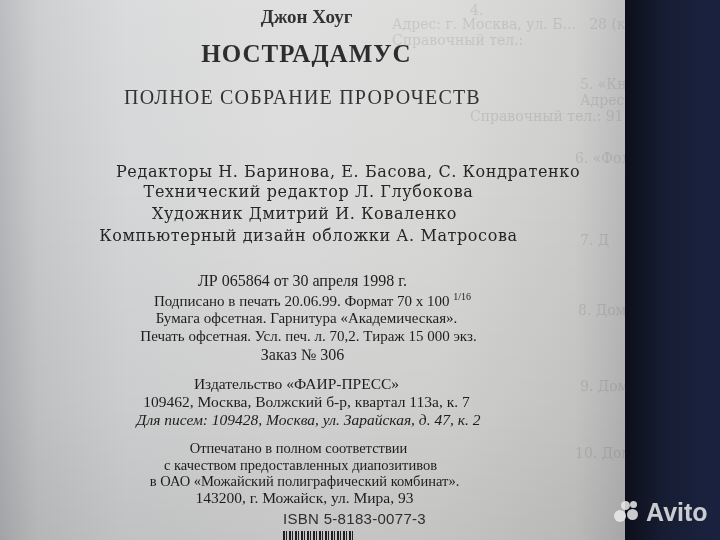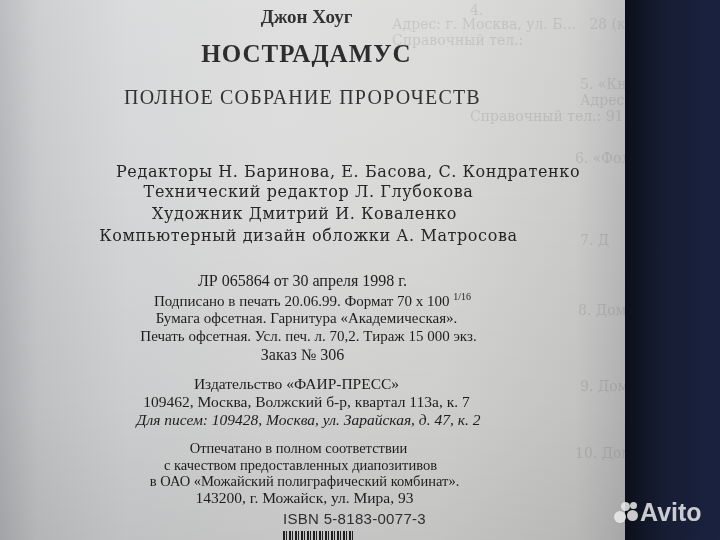--- a/index.html
+++ b/index.html
@@ -40,21 +40,21 @@
     sup.frac { font-size: 10px; }
     .isbn {
       position: absolute; left: 283px; top: 510px; font-family: "Liberation Sans", sans-serif;
       font-size: 15px; color: #333; letter-spacing: 0.3px;
     }
     .barcode {
       position: absolute; left: 283px; top: 531px; width: 70px; height: 9px;
       background: repeating-linear-gradient(90deg, #222 0 2px, transparent 2px 3px, #222 3px 4px, transparent 4px 6px);
     }
     .watermark {
-      position: absolute; left: 612px; top: 498px; display: flex; align-items: flex-end; gap: 0;
+      position: absolute; left: 612px; top: 498px; display: flex; align-items: center; gap: 6px;
       color: rgba(235,235,235,0.85); font-family: "Liberation Sans", sans-serif; font-weight: bold;
       font-size: 25px;
     }
     .avito-dots { position: relative; width: 28px; height: 26px; }
     .avito-dots span { position: absolute; border-radius: 50%; background: rgba(235,235,235,0.85); }
   </style>
 </head>
 <body>
 
 <div class="page">

